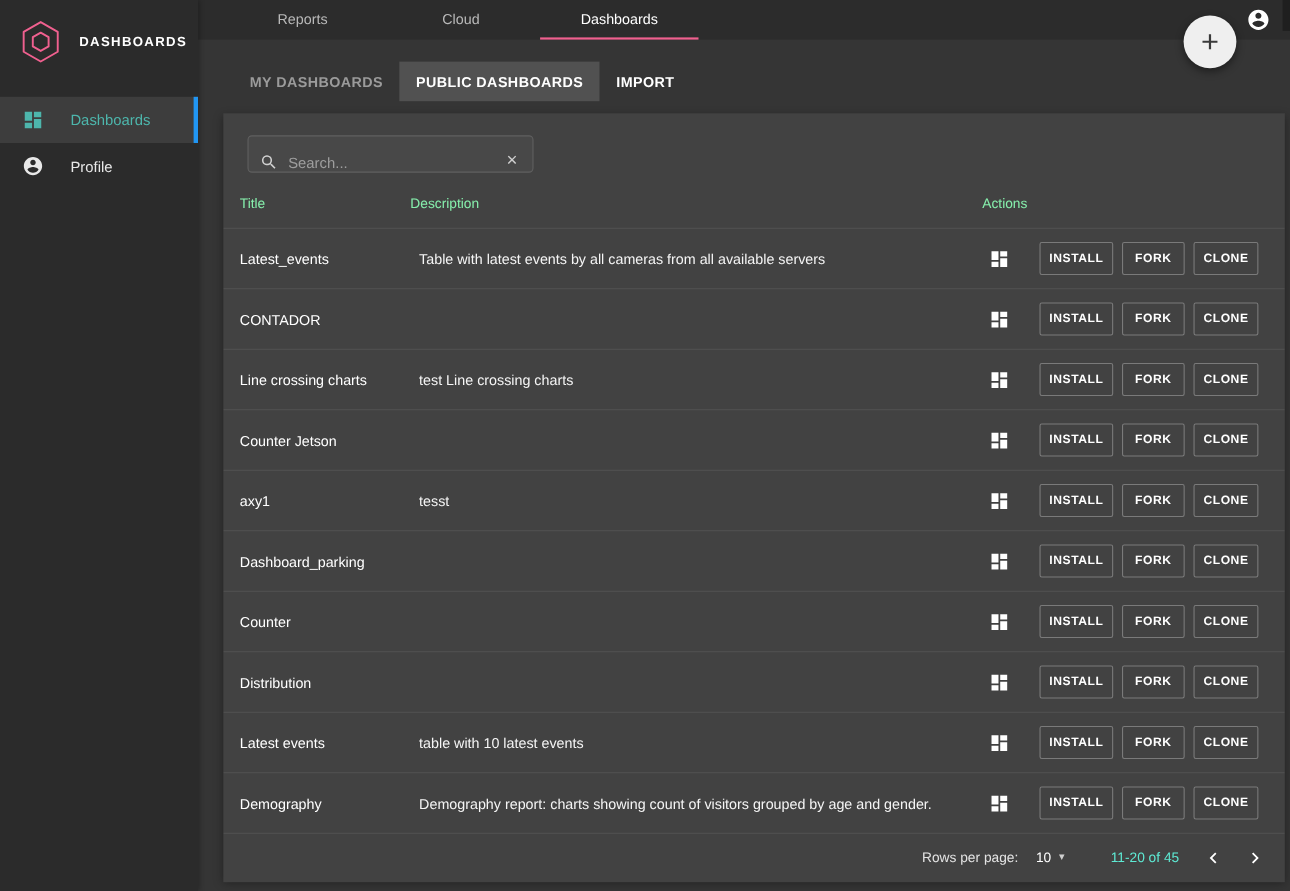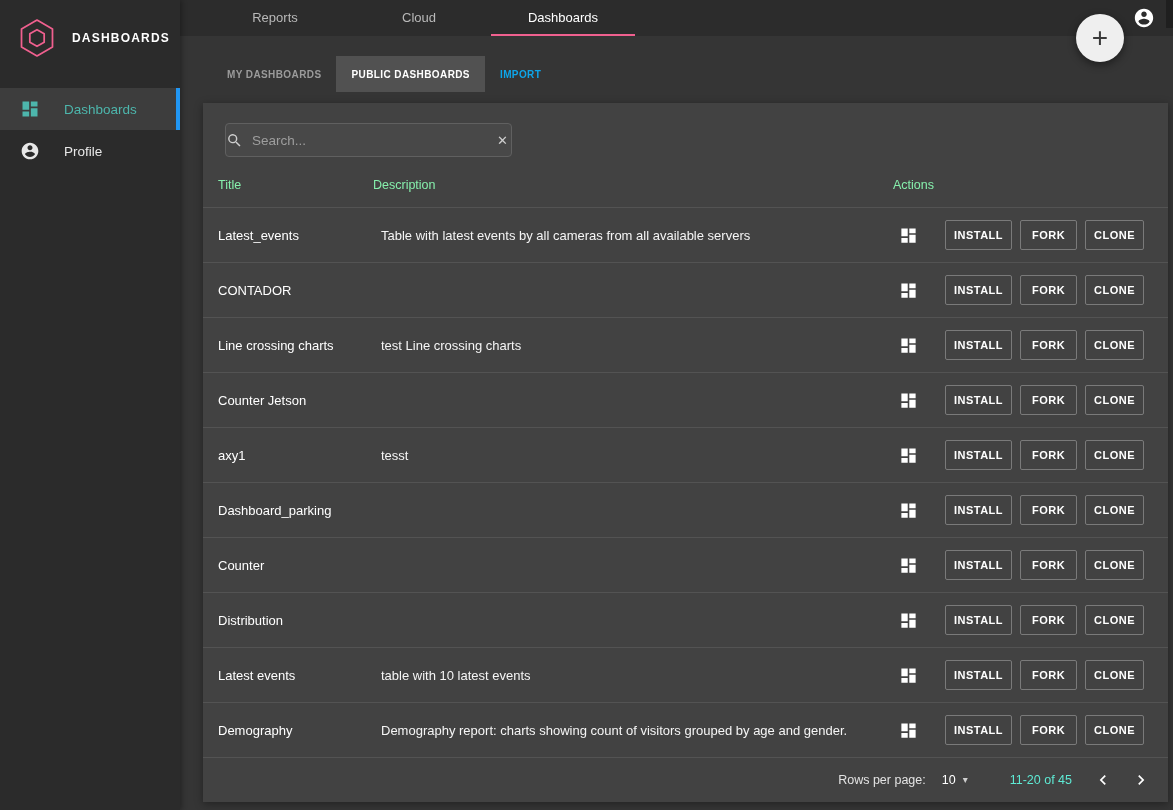--- a/index.html
+++ b/index.html
@@ -59,37 +59,37 @@
     width: 48px; height: 48px; border-radius: 50%;
     background: #efefef; color: #3a3a3a; border: none;
     font-size: 28px; display: flex; align-items: center; justify-content: center;
     box-shadow: 0 3px 8px rgba(0,0,0,.45); cursor: pointer; z-index: 5;
     font-family: inherit;
   }
 
   .subtabs { display: flex; align-items: center; margin: 20px 0 0 32px; }
   .subtab {
     height: 36px; display: flex; align-items: center; padding: 0 15px;
-    font-size: 10px; font-weight: bold; letter-spacing: .4px;
+    font-size: 13px; font-weight: bold; letter-spacing: .4px;
     color: #9b9b9b; cursor: pointer; white-space: nowrap;
   }
   .subtab.active { background: #515151; color: #fff; }
-  .subtab.lit { color: #0ea5e9; }
+  .subtab.lit { color: #ffffff; }
 
   
   .card {
     position: absolute; left: 23px; right: 5px; top: 103px; bottom: 8px;
     background: var(--card_bg, #424242);
     box-shadow: 0 2px 8px rgba(0,0,0,.35);
     overflow: hidden;
   }
   .searchbox {
-    margin: 20px 0 0 22px; width: 287px; height: 34px;
+    margin: 20px 0 0 22px; width: 260px; height: 34px;
     background: #484848; border: 1px solid #606060; border-radius: 4px;
-    display: flex; align-items: center; padding: 0 0; gap: 9px;
+    display: flex; align-items: flex-end; padding: 0 10px; gap: 9px;
   }
   .search-icon { width: 17px; height: 17px; }
   .search-icon svg { width: 17px; height: 17px; display: block; }
   .searchbox input {
     flex: 1; min-width: 0; background: transparent; border: none; outline: none;
     color: #fff; font-size: 13.5px; font-family: inherit;
   }
   .searchbox input::placeholder { color: #9e9e9e; }
   .clear-btn { background: none; border: none; color: #cfcfcf; font-size: 13px; cursor: pointer; padding: 2px 3px; font-family: inherit; }
 

